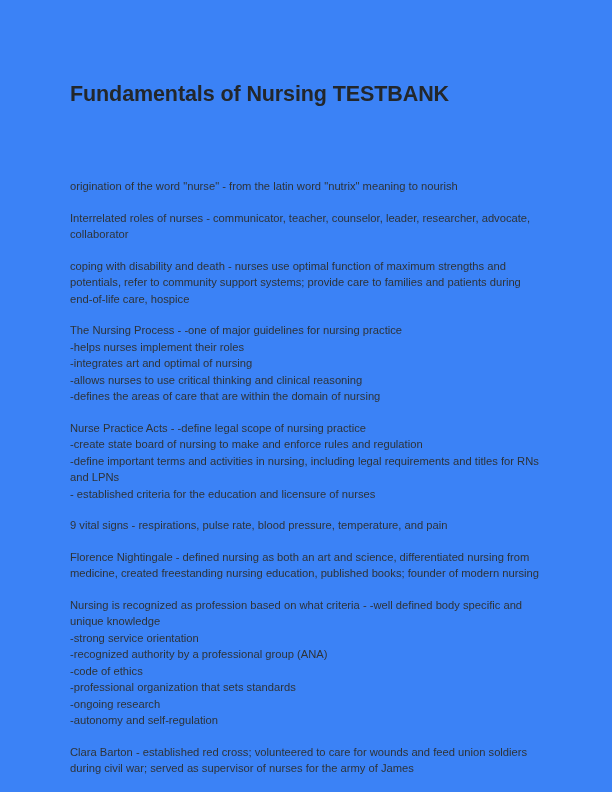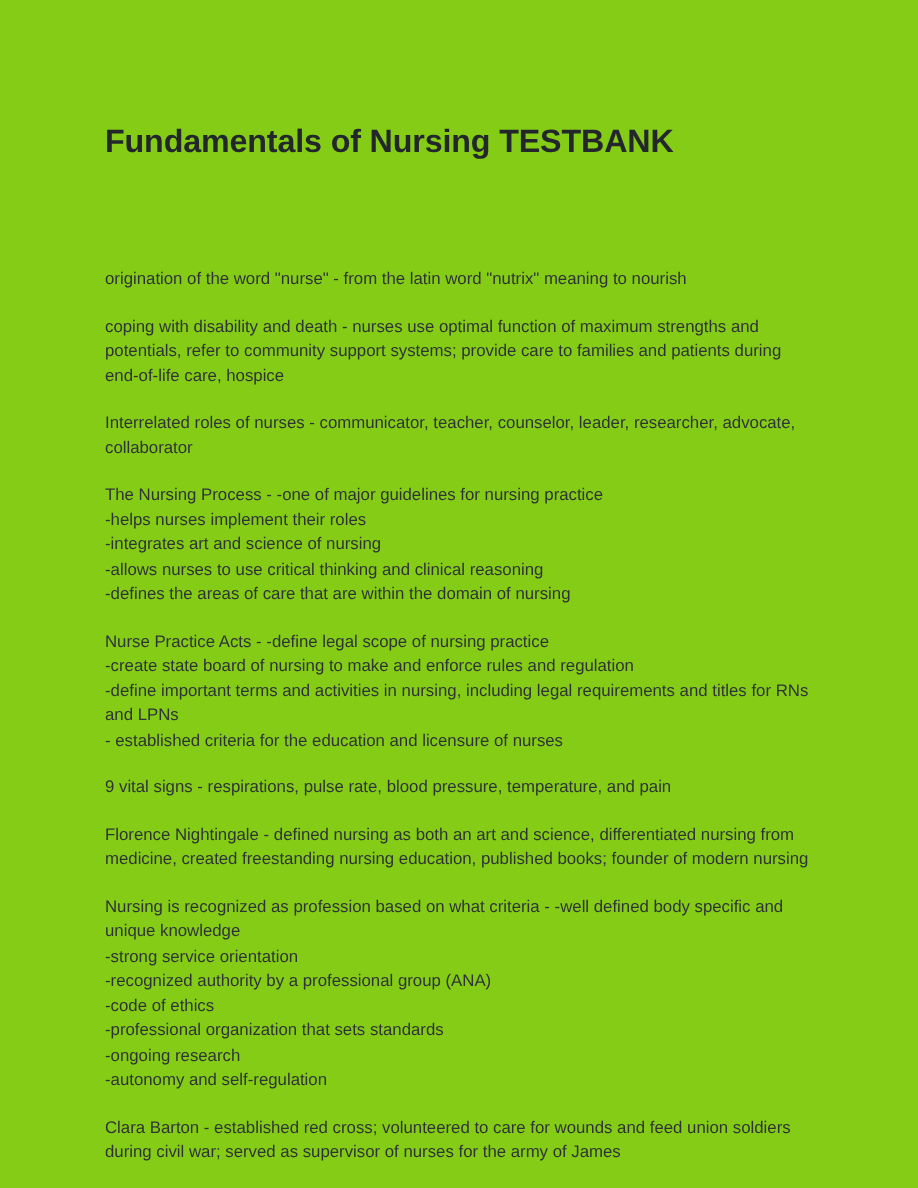--- a/index.html
+++ b/index.html
@@ -14,21 +14,21 @@
     color: #2b2f33;
     -webkit-font-smoothing: antialiased;
   }
   .page {
     position: relative;
     width: 612px;
     height: 792px;
     box-sizing: border-box;
     padding: 0;
     overflow: hidden;
-    background: #84cc16;
+    background: #3b82f6;
   }
   .doc-title {
     position: absolute;
     left: 70px;
     top: 68px;
     width: 500px;
     font-size: 21.5px;
     font-weight: bold;
     color: #23272b;
     letter-spacing: -0.1px;
@@ -54,25 +54,25 @@
 </style>
 </head>
 <body>
 
 <div class="page">
 
   <h1 class="doc-title">Fundamentals of Nursing TESTBANK</h1>
 
   <div class="body-block">
     <p class="para">origination of the word "nurse" - from the latin word "nutrix" meaning to nourish</p>
+    <p class="para">Interrelated roles of nurses - communicator, teacher, counselor, leader, researcher, advocate, collaborator</p>
     <p class="para">coping with disability and death - nurses use optimal function of maximum strengths and potentials, refer to community support systems; provide care to families and patients during end-of-life care, hospice</p>
-    <p class="para">Interrelated roles of nurses - communicator, teacher, counselor, leader, researcher, advocate, collaborator</p>
     <p class="para">The Nursing Process - -one of major guidelines for nursing practice
 -helps nurses implement their roles
--integrates art and science of nursing
+-integrates art and optimal of nursing
 -allows nurses to use critical thinking and clinical reasoning
 -defines the areas of care that are within the domain of nursing</p>
     <p class="para">Nurse Practice Acts - -define legal scope of nursing practice
 -create state board of nursing to make and enforce rules and regulation
 -define important terms and activities in nursing, including legal requirements and titles for RNs and LPNs
 - established criteria for the education and licensure of nurses</p>
     <p class="para">9 vital signs - respirations, pulse rate, blood pressure, temperature, and pain</p>
     <p class="para">Florence Nightingale - defined nursing as both an art and science, differentiated nursing from medicine, created freestanding nursing education, published books; founder of modern nursing</p>
     <p class="para">Nursing is recognized as profession based on what criteria - -well defined body specific and unique knowledge
 -strong service orientation

